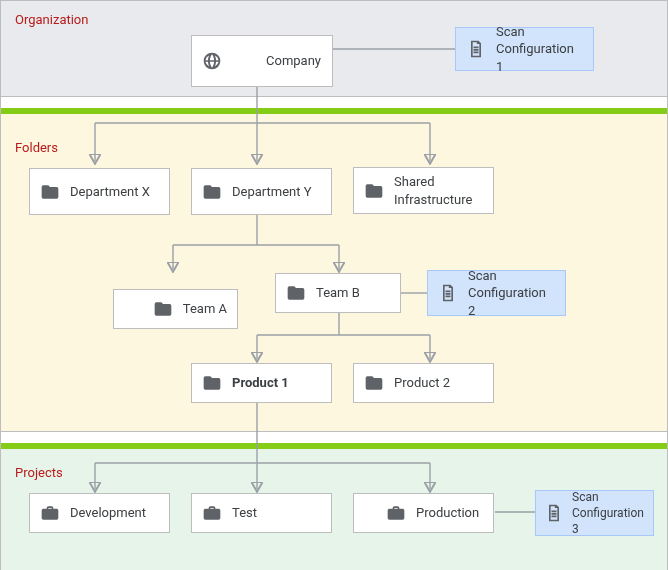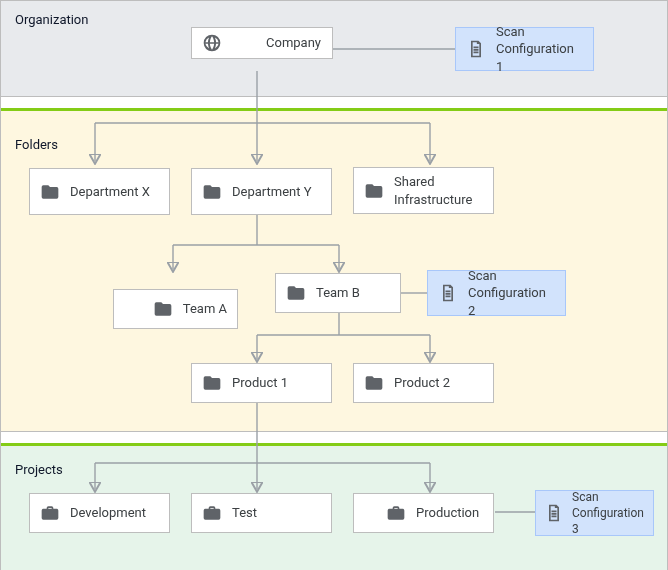--- a/index.html
+++ b/index.html
@@ -1,19 +1,19 @@
 <!DOCTYPE html>
 <html><head>
 <meta charset="utf-8">
 <style>
   * { box-sizing: border-box; }
   body { margin:0; font-family: Roboto, "Helvetica Neue", Arial, sans-serif; font-size:13px; color:#3c4043; }
   .stage { position:relative; width:668px; height:570px; border:1px solid #bdbdbd; background:#fff; }
-  .zone { position:absolute; left:0; right:0; border-top:3px solid #84cc16; border-bottom:1px solid #bdbdbd; }
-  .zone-label { position:absolute; left:14px; font-size:13px; color:#0f172a; }
+  .zone { position:absolute; left:0; right:0; border-top:6px solid #84cc16; border-bottom:1px solid #bdbdbd; }
+  .zone-label { position:absolute; left:14px; font-size:13px; color:#b91c1c; }
   .zone.org { top:0; height:96px; background:#e8eaed; border-top:none; }
   .zone.org .zone-label { top:11px; }
   .zone.folders { top:107px; height:324px; background:#fef7e0; }
   .zone.folders .zone-label { top:26px; }
   .zone.projects { top:442px; height:127px; background:#e6f4ea; border-bottom:none; }
   .zone.projects .zone-label { top:16px; }
   .node { position:absolute; background:#fff; border:1px solid #bdbdbd; display:flex; align-items:center; padding:0 10px; gap:10px; }
   .node .label { line-height:1.35; }
   .scan { background:#d2e3fc; border-color:#a8c7fa; }
   .icon { width:20px; height:20px; flex:0 0 20px; display:flex; align-items:center; justify-content:center; }
@@ -67,21 +67,21 @@
 
     <line x1="256" y1="402" x2="256" y2="462"></line>
     <line x1="94" y1="462" x2="429" y2="462"></line>
     <line x1="94" y1="462" x2="94" y2="488" marker-end="url(#ah)"></line>
     <line x1="256" y1="462" x2="256" y2="488" marker-end="url(#ah)"></line>
     <line x1="429" y1="462" x2="429" y2="488" marker-end="url(#ah)"></line>
 
     <line x1="494" y1="511" x2="534" y2="511"></line>
   </svg>
 
-  <div class="node" style="left:190px; top:26px; width:142px; height:32px;gap:44px;">
+  <div class="node" style="left:190px; top:34px; width:142px; height:52px;gap:44px;">
     <span class="icon">
       <svg viewBox="0 0 24 24">
           <path d="M12 2a10 10 0 100 20 10 10 0 000-20zm7.9 9h-3.03a16.6 16.6 0 00-1.35-5.5A8.03 8.03 0 0119.9 11zM12 4c1.1 1.4 2.2 3.7 2.57 7H9.43C9.8 7.7 10.9 5.4 12 4zM4.1 13h3.03c.2 2.1.68 4 1.35 5.5A8.03 8.03 0 014.1 13zm0-2a8.03 8.03 0 014.38-5.5A16.6 16.6 0 007.13 11H4.1zm7.9 9c-1.1-1.4-2.2-3.7-2.57-7h5.14c-.37 3.3-1.47 5.6-2.57 7zm3.52-1.5c.67-1.5 1.15-3.4 1.35-5.5h3.03a8.03 8.03 0 01-4.38 5.5z"></path>
         </svg>
     </span>
     <span class="label">Company</span>
   </div>
 
   <div class="node scan" style="left:454px; top:26px; width:139px; height:44px;">
     <span class="icon">
@@ -144,21 +144,21 @@
       <svg viewBox="0 0 24 24">
           <path d="M6 2h9l3 3v17H6V2zm2 2v16h8V6h-3V4H8zm1 5h6v2H9V9zm0 3h6v2H9v-2zm0 3h6v2H9v-2z"></path>
         </svg>
     </span>
     <span class="label">
       <span>Scan</span><br>
       <span>Configuration 2</span>
     </span>
   </div>
 
-  <div class="node" style="left:190px; top:362px; width:141px; height:40px;">
+  <div class="node" style="left:190px; top:362px; width:141px; height:40px;font-weight:bold;">
     <span class="icon">
       <svg viewBox="0 0 24 24">
           <path d="M10 4l2 2h8a2 2 0 012 2v10a2 2 0 01-2 2H4a2 2 0 01-2-2V6a2 2 0 012-2h6z"></path>
         </svg>
     </span>
     <span class="label">Product 1</span>
   </div>
   <div class="node" style="left:352px; top:362px; width:141px; height:40px;">
     <span class="icon">
       <svg viewBox="0 0 24 24">

